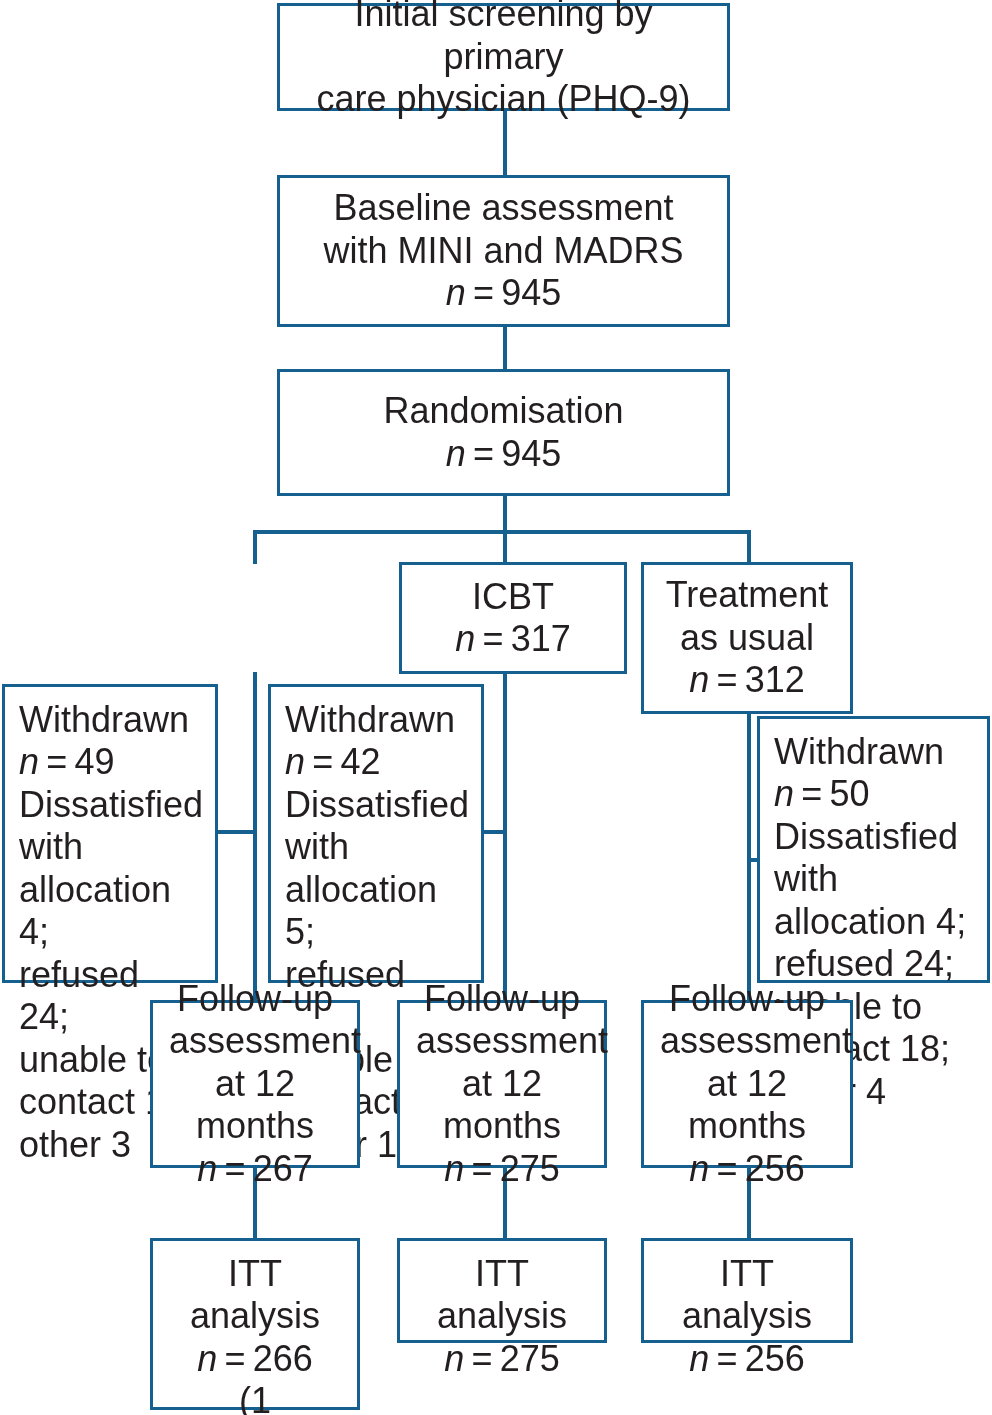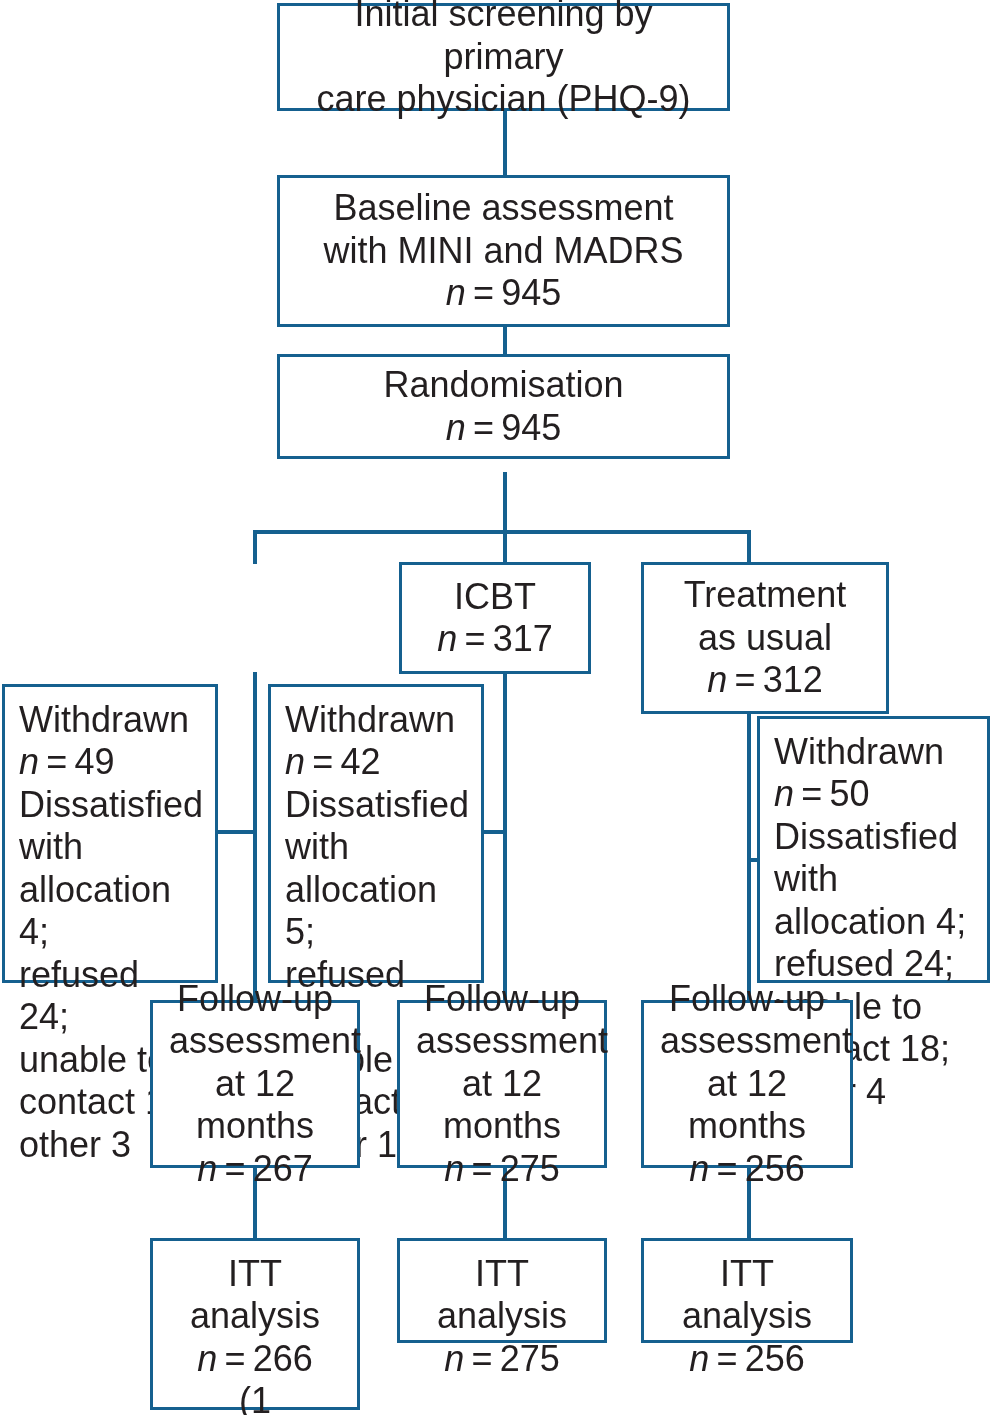--- a/index.html
+++ b/index.html
@@ -88,32 +88,32 @@
     <span class="txt">Initial screening by primary
 care physician (PHQ-9)</span>
   </div>
 
   <div class="box" style="left:277px;top:175px;width:453px;height:152px;">
     <span class="txt">Baseline assessment
 with MINI and MADRS
 <span class="n">n</span> = 945</span>
   </div>
 
-  <div class="box" style="left:277px;top:354px;width:453px;height:105px;">
+  <div class="box" style="left:277px;top:369px;width:453px;height:127px;">
     <span class="txt">Randomisation
 <span class="n">n</span> = 945</span>
   </div>
 
 
-  <div class="box" style="left:399px;top:562px;width:192px;height:112px;">
+  <div class="box" style="left:399px;top:562px;width:228px;height:112px;">
     <span class="txt">ICBT
 <span class="n">n</span> = 317</span>
   </div>
 
-  <div class="box" style="left:641px;top:562px;width:248px;height:152px;">
+  <div class="box" style="left:641px;top:562px;width:212px;height:152px;">
     <span class="txt">Treatment
 as usual
 <span class="n">n</span> = 312</span>
   </div>
 
   <div class="box left topal" style="left:2px;top:684px;width:216px;height:299px;">
     <span class="txt">Withdrawn
 <span class="n">n</span> = 49
 Dissatisfied
 with

